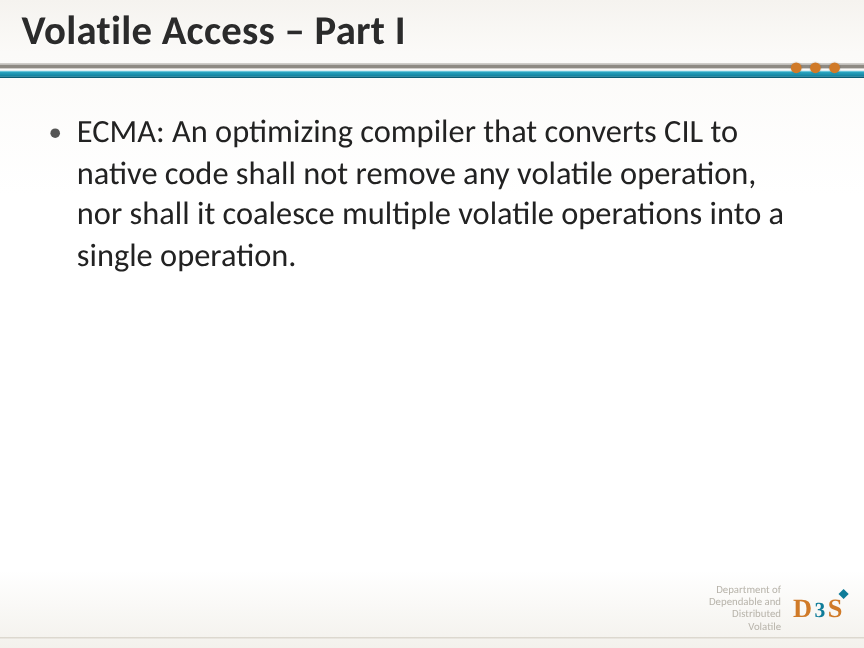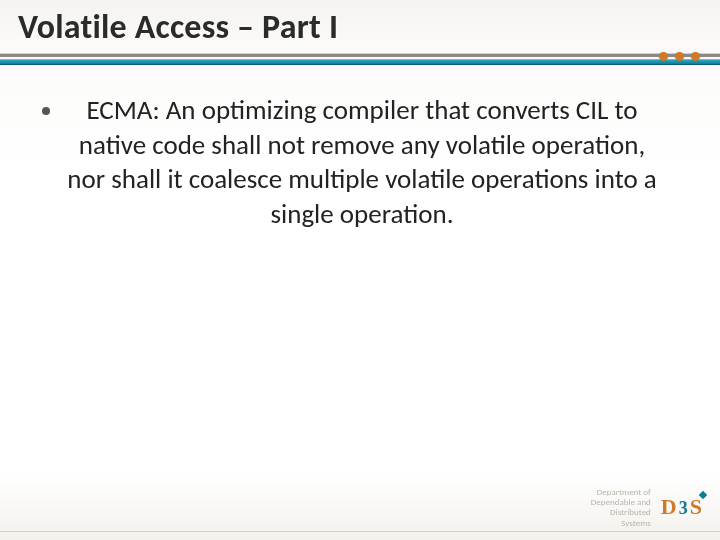--- a/index.html
+++ b/index.html
@@ -55,21 +55,20 @@
     background: #d07a28;
     box-shadow: 0 0 0 1px rgba(0,0,0,0.05);
   }
   .content {
     padding: 28px 60px 0 42px;
   }
   .bullet-row {
     display: flex;
     align-items: flex-start;
     gap: 14px;
-    text-align: center;
   }
   .bullet {
     width: 8px;
     height: 8px;
     border-radius: 50%;
     background: #555;
     margin-top: 14px;
     flex: 0 0 auto;
   }
   .body-text {
@@ -164,21 +163,21 @@
     </div>
   </div>
 
   <div class="footer-line"></div>
 
   <div class="footer">
     <div class="dept">
       <div>Department of</div>
       <div>Dependable and</div>
       <div>Distributed</div>
-      <div>Systems</div>
+      <div>Volatile</div>
     </div>
     <div class="logo">
       <span class="logo-d">D</span>
       <span class="logo-3">3</span>
       <span class="logo-s">
         <span>S</span>
         <span class="logo-s-cube"></span>
       </span>
     </div>
   </div>

